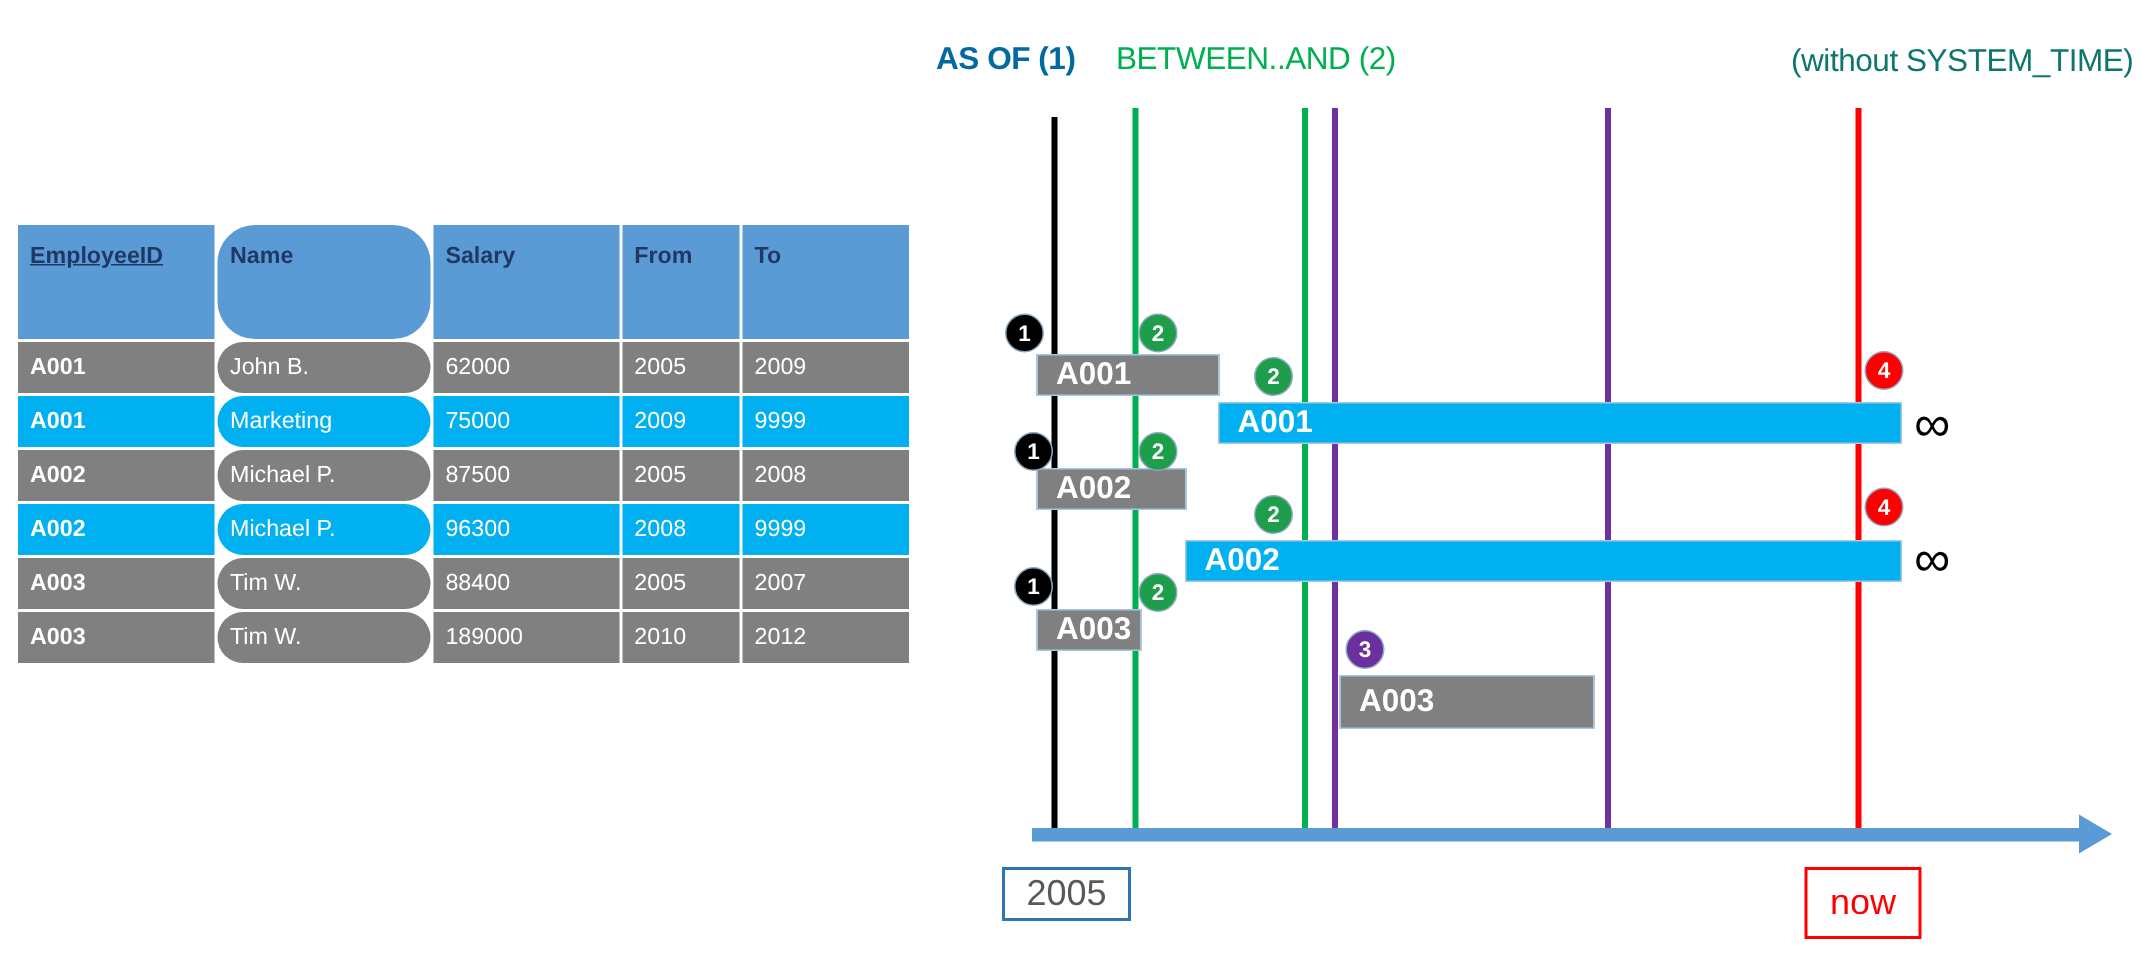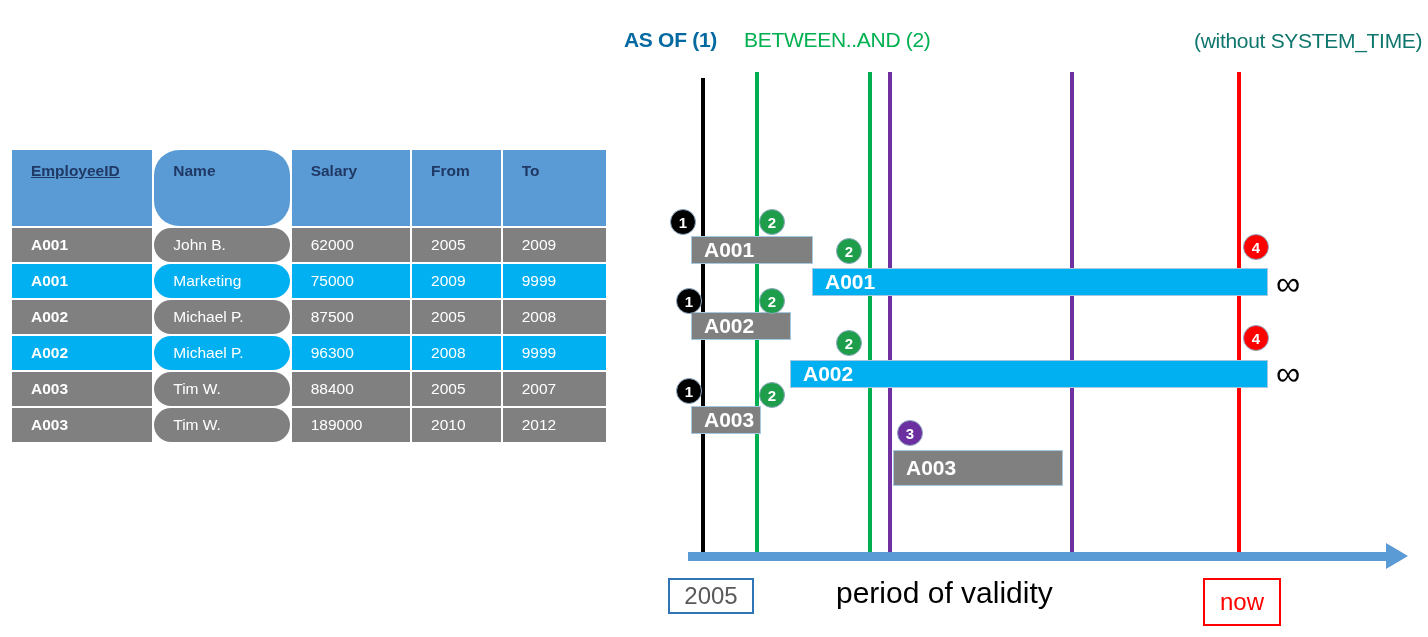--- a/index.html
+++ b/index.html
@@ -6,21 +6,21 @@
   body{
     width:1428px;height:637px;position:relative;background:#ffffff;
     font-family:"Liberation Sans", sans-serif;overflow:hidden;
   }
   
   #emp-table{
     position:absolute;left:10px;top:148px;width:598px;
     border-collapse:separate;border-spacing:2px;
   }
   #emp-table th, #emp-table td{
-    padding:0 19px;text-align:left;vertical-align:middle;
+    padding:0 8px;text-align:left;vertical-align:middle;
     font-size:15.5px;
   }
   #emp-table thead th{
     background:#5B9BD5;color:#1F3864;font-weight:bold;height:64px;
     vertical-align:top;padding-top:12px;
   }
   #emp-table thead th.underline span{ text-decoration:underline; }
   #emp-table tbody tr.gray td{ background:#808080;color:#ffffff;height:34px;}
   #emp-table tbody tr.cyan td{ background:#00B0F0;color:#ffffff;height:34px;}
   #emp-table tbody td.id{ font-weight:bold; }
@@ -164,15 +164,14 @@
   <div class="marker m3" style="left:897px;top:420px;">3</div>
   <div class="marker m4" style="left:1243px;top:325px;">4</div>
 
   <div class="infinity" style="left:1276px;top:266px;">∞</div>
   <div class="infinity" style="left:1276px;top:356px;">∞</div>
 
   <div class="axis-line" style="left:688px;top:552px;width:700px;"></div>
   <div class="axis-arrow" style="left:1386px;top:543px;"></div>
 
   <div class="tickbox" style="left:668px;top:578px;width:86px;height:36px;">2005</div>
-  <div id="axis-title" style="left:836px;top:576px;">period of validity</div>
   <div class="tickbox red" style="left:1203px;top:578px;width:78px;height:48px;">now</div>
 </div>
 
 </body></html>

